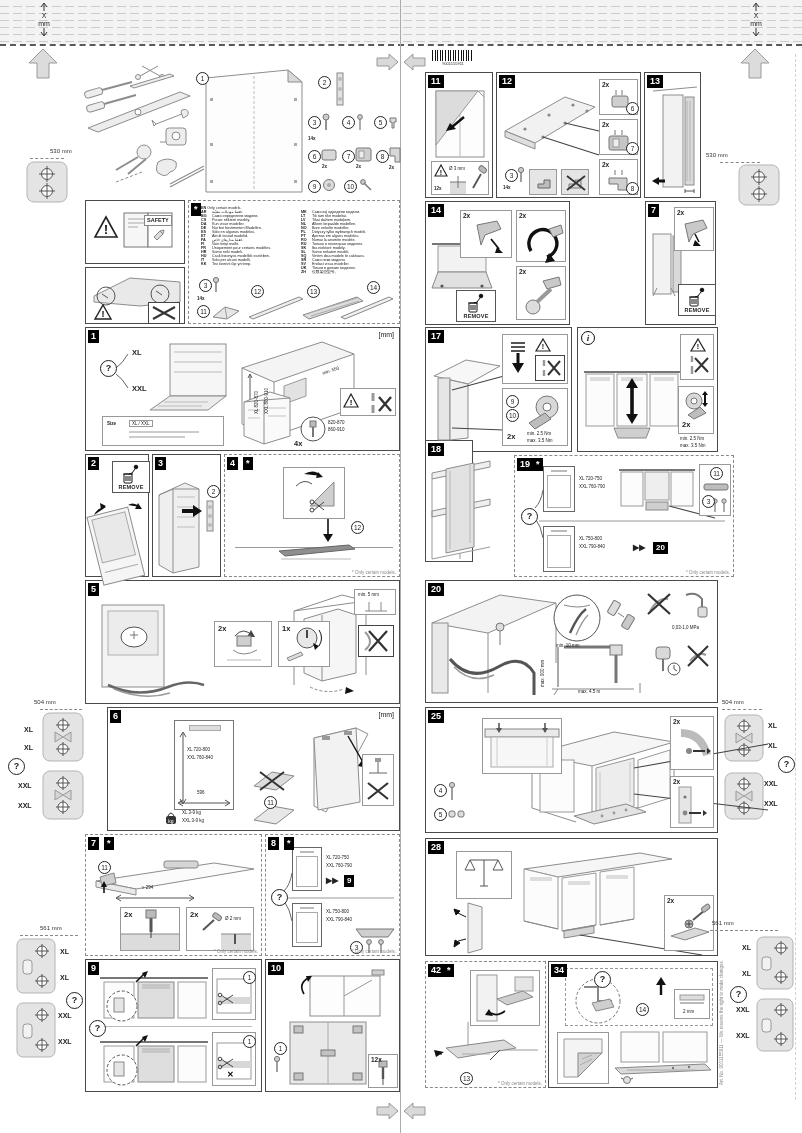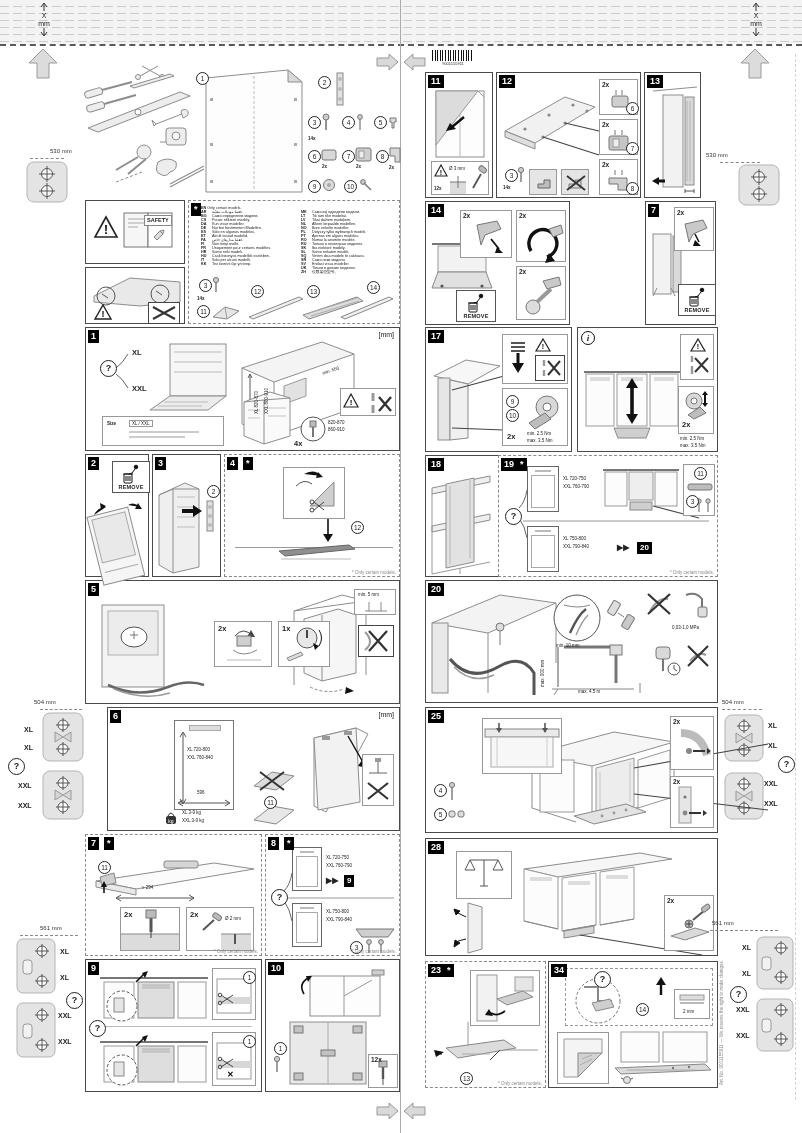--- a/index.html
+++ b/index.html
@@ -1139,32 +1139,32 @@
           <path d="M6 3 v10" stroke="#111" stroke-width="2"></path>
           <polygon points="3,4 6,0 9,4" fill="#111"></polygon>
           <polygon points="3,12 6,16 9,12" fill="#111"></polygon>
         </svg>
       <span class="q" style="left:3px;top:34px">2x</span>
     </div>
     <span class="t4" style="left:102px;top:108px">min. 2.5 Nm</span>
     <span class="t4" style="left:102px;top:115px">max. 3.5 Nm</span>
   </div>
 
-  <div class="p" style="left:425px;top:455px;width:74px;height:122px">
+  <div class="p" style="left:425px;top:440px;width:48px;height:122px">
     <span class="b">18</span>
     <svg class="sk" style="left:4px;top:14px" width="62" height="104">
       <polygon points="2,18 60,6 60,12 2,24" fill="#efefef" stroke="#8d8d8d"></polygon>
       <polygon points="2,56 60,44 60,50 2,62" fill="#efefef" stroke="#8d8d8d"></polygon>
       <polygon points="16,14 44,8 44,92 16,98" fill="#e2e2e2" stroke="#8d8d8d"></polygon>
       <path d="M20 16 v78 M40 10 v78" stroke="#b5b5b5"></path>
       <path d="M30 98 l0 6 M2 24 v80 l58 -12" stroke="#999" fill="none"></path>
       </svg>
   </div>
 
-  <div class="p pd" style="left:498px;top:455px;width:220px;height:122px">
+  <div class="p pd" style="left:514px;top:455px;width:220px;height:122px">
     <span class="b">19</span>
     <span class="b b2">*</span>
     <div class="qc" style="left:6px;top:52px">?</div>
     <svg class="sk" style="left:16px;top:28px" width="12" height="62">
         <path d="M4 24 Q10 18 12 6 M4 34 Q10 42 12 54" fill="none" stroke="#666"></path>
       </svg>
     <div class="minidoor" style="left:28px;top:10px;width:32px;height:46px">
         <span class="hd"></span>
         <span class="in"></span>
       </div>
@@ -1349,21 +1349,21 @@
         <polygon points="2,30 26,22 40,26 16,34" fill="#d9d9d9" stroke="#888"></polygon>
         <circle cx="20" cy="18" r="4" fill="#bbb" stroke="#666"></circle>
           <path d="M17 18 h6 M20 15 v6" stroke="#444"></path>
         <path d="M24 14 L36 4" stroke="#555" stroke-width="2"></path>
           <rect x="32" y="0" width="9" height="5" rx="2" fill="#bbb" stroke="#777" transform="rotate(-38 36 2)"></rect>
         </svg>
     </div>
   </div>
 
   <div class="p pd" style="left:425px;top:961px;width:121px;height:127px">
-    <span class="b">23</span>
+    <span class="b">42</span>
     <span class="b b2">*</span>
     <div class="inset" style="left:44px;top:8px;width:70px;height:56px">
       <svg width="68" height="54">
         <rect x="6" y="4" width="20" height="46" fill="#f2f2f2" stroke="#999"></rect>
         <polygon points="26,28 52,20 62,26 36,34" fill="#cfcfcf" stroke="#888"></polygon>
         <path d="M34 40 q-8 6 -14 2" fill="none" stroke="#111" stroke-width="1.6"></path>
           <polygon points="18,38 14,44 22,45" fill="#111"></polygon>
         <rect x="44" y="6" width="18" height="14" fill="#e6e6e6" stroke="#999"></rect>
         </svg>
     </div>

